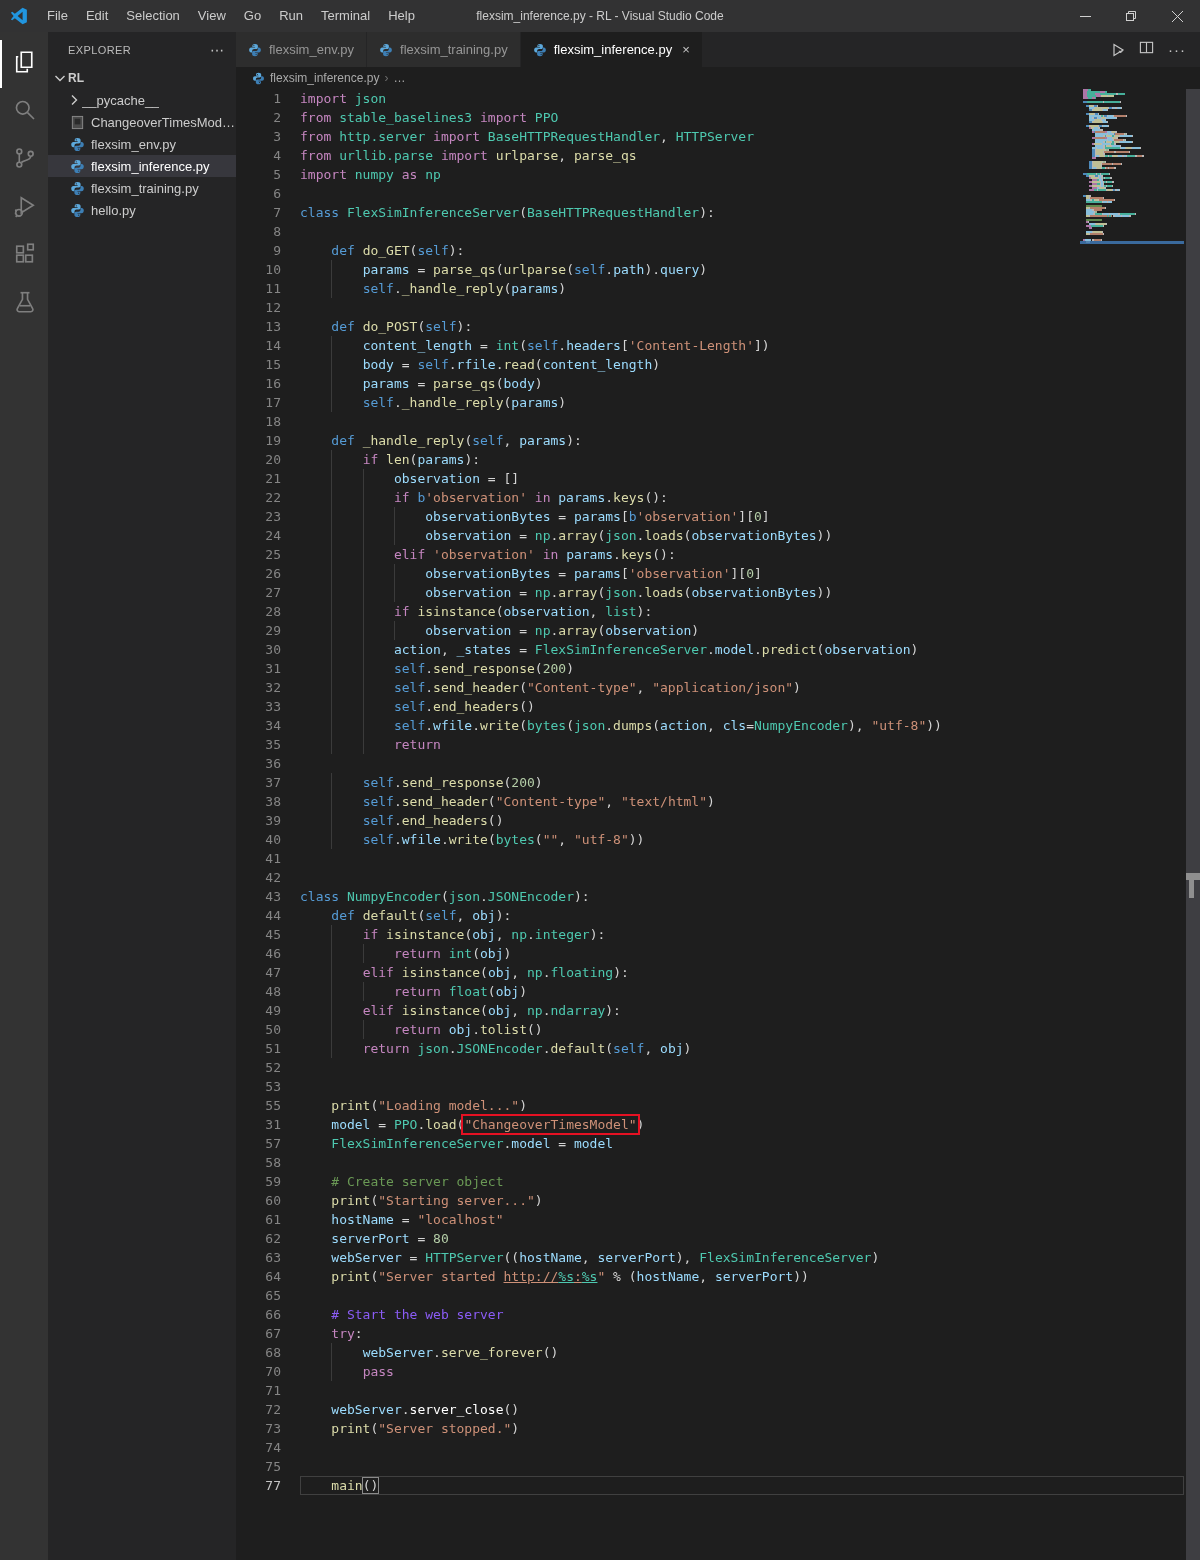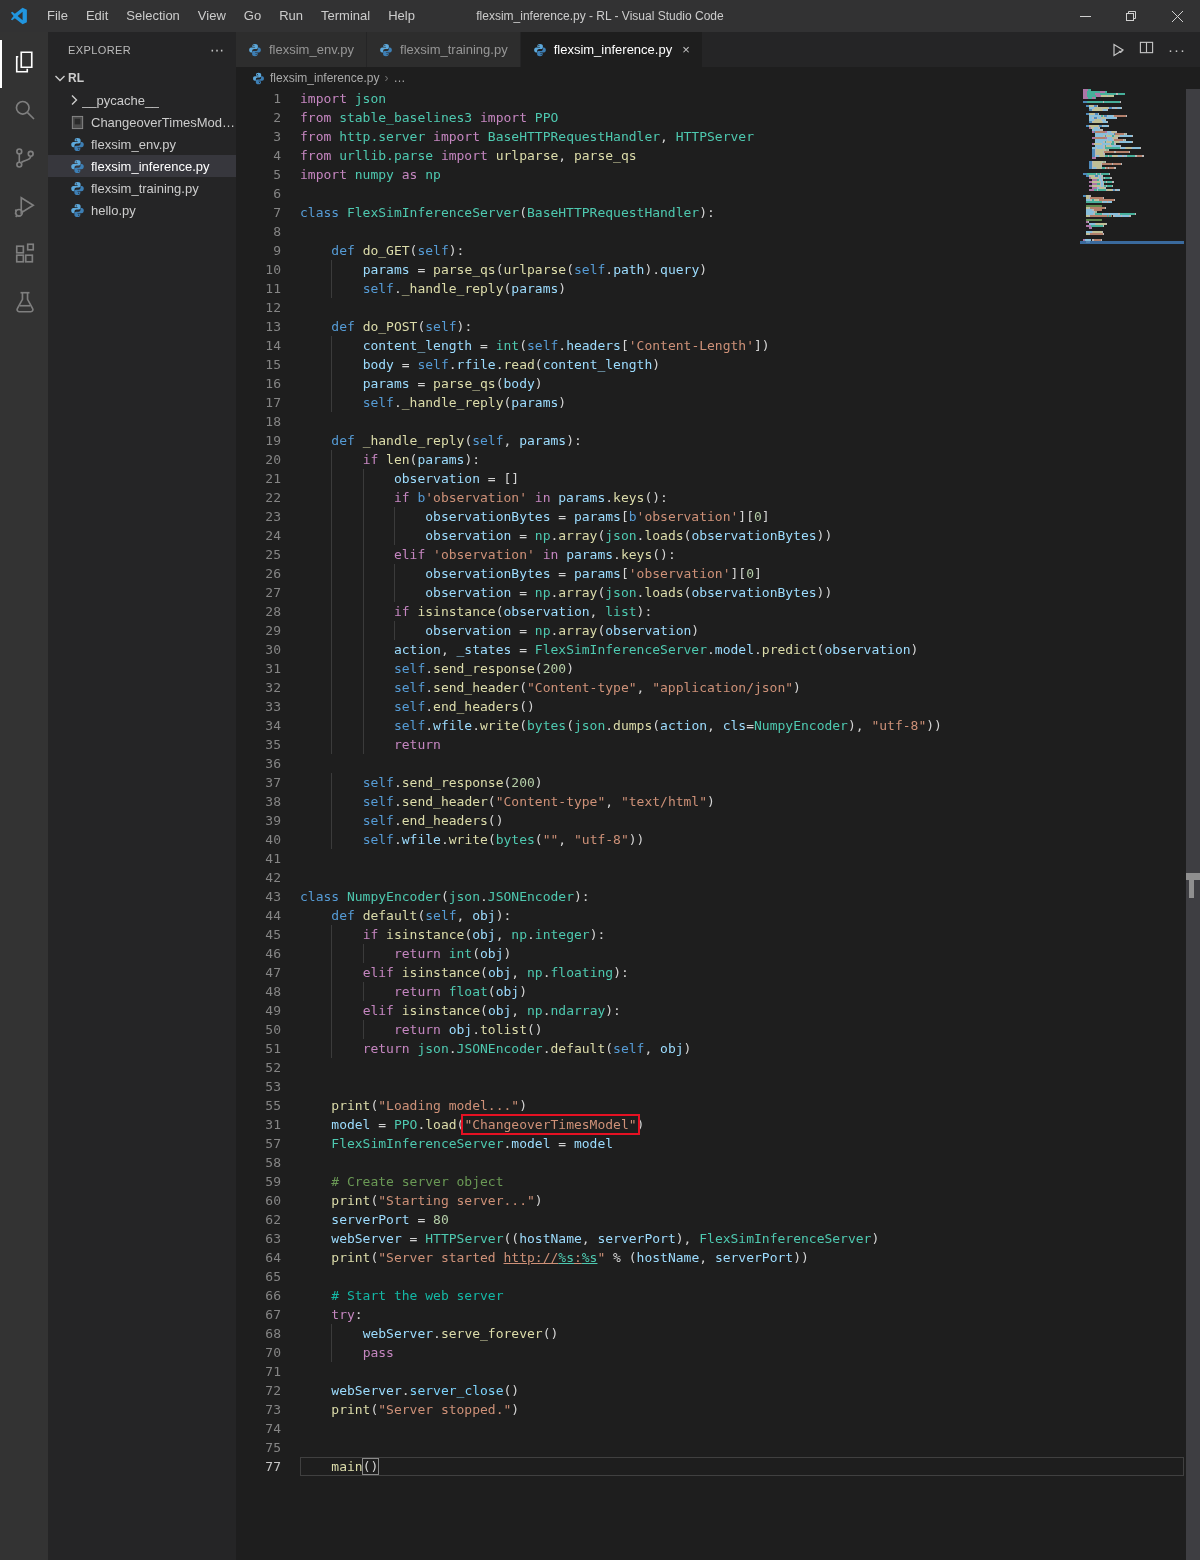--- a/index.html
+++ b/index.html
@@ -636,20 +636,26 @@
                 <span class="lc"><span class="tok " style="color: rgb(212, 212, 212);">    </span><span class="tok " style="color: rgb(106, 153, 85);"># Create server object</span></span>
               </span>
             </div>
             <div class="row">
               <span class="ln">60</span>
               <span class="lcwrap">
                 <span class="lc"><span class="tok " style="color: rgb(212, 212, 212);">    </span><span class="tok " style="color: rgb(220, 220, 170);">print</span><span class="tok " style="color: rgb(212, 212, 212);">(</span><span class="tok " style="color: rgb(206, 145, 120);">"Starting server..."</span><span class="tok " style="color: rgb(212, 212, 212);">)</span></span>
               </span>
             </div>
             <div class="row">
+              <span class="ln">61</span>
+              <span class="lcwrap">
+                <span class="lc"><span class="tok " style="color: rgb(212, 212, 212);">    </span><span class="tok " style="color: rgb(156, 220, 254);">hostName </span><span class="tok " style="color: rgb(212, 212, 212);">= </span><span class="tok " style="color: rgb(206, 145, 120);">"localhost"</span></span>
+              </span>
+            </div>
+            <div class="row">
               <span class="ln">62</span>
               <span class="lcwrap">
                 <span class="lc"><span class="tok " style="color: rgb(212, 212, 212);">    </span><span class="tok " style="color: rgb(156, 220, 254);">serverPort </span><span class="tok " style="color: rgb(212, 212, 212);">= </span><span class="tok " style="color: rgb(181, 206, 168);">80</span></span>
               </span>
             </div>
             <div class="row">
               <span class="ln">63</span>
               <span class="lcwrap">
                 <span class="lc"><span class="tok " style="color: rgb(212, 212, 212);">    </span><span class="tok " style="color: rgb(156, 220, 254);">webServer </span><span class="tok " style="color: rgb(212, 212, 212);">= </span><span class="tok " style="color: rgb(78, 201, 176);">HTTPServer</span><span class="tok " style="color: rgb(212, 212, 212);">((</span><span class="tok " style="color: rgb(156, 220, 254);">hostName</span><span class="tok " style="color: rgb(212, 212, 212);">, </span><span class="tok " style="color: rgb(156, 220, 254);">serverPort</span><span class="tok " style="color: rgb(212, 212, 212);">), </span><span class="tok " style="color: rgb(78, 201, 176);">FlexSimInferenceServer</span><span class="tok " style="color: rgb(212, 212, 212);">)</span></span>
               </span>
@@ -662,21 +668,21 @@
             </div>
             <div class="row">
               <span class="ln">65</span>
               <span class="lcwrap">
                 <span class="lc"><i class="guide" style="left: 31.32px;"></i></span>
               </span>
             </div>
             <div class="row">
               <span class="ln">66</span>
               <span class="lcwrap">
-                <span class="lc"><span class="tok " style="color: rgb(212, 212, 212);">    </span><span class="tok " style="color: #14b8a6;"># Start the web server</span></span>
+                <span class="lc"><span class="tok " style="color: rgb(212, 212, 212);">    </span><span class="tok " style="color: #8b5cf6;"># Start the web server</span></span>
               </span>
             </div>
             <div class="row">
               <span class="ln">67</span>
               <span class="lcwrap">
                 <span class="lc"><span class="tok " style="color: rgb(212, 212, 212);">    </span><span class="tok " style="color: rgb(197, 134, 192);">try</span><span class="tok " style="color: rgb(212, 212, 212);">:</span></span>
               </span>
             </div>
             <div class="row">
               <span class="ln">68</span>
@@ -692,21 +698,21 @@
             </div>
             <div class="row">
               <span class="ln">71</span>
               <span class="lcwrap">
                 <span class="lc"><i class="guide" style="left: 31.32px;"></i></span>
               </span>
             </div>
             <div class="row">
               <span class="ln">72</span>
               <span class="lcwrap">
-                <span class="lc"><span class="tok " style="color: rgb(212, 212, 212);">    </span><span class="tok " style="color: rgb(156, 220, 254);">webServer</span><span class="tok " style="color: rgb(212, 212, 212);">.</span><span class="tok " style="color: #7dd3fc;">server_close</span><span class="tok " style="color: rgb(212, 212, 212);">()</span></span>
+                <span class="lc"><span class="tok " style="color: rgb(212, 212, 212);">    </span><span class="tok " style="color: rgb(156, 220, 254);">webServer</span><span class="tok " style="color: rgb(212, 212, 212);">.</span><span class="tok " style="color: #ffffff;">server_close</span><span class="tok " style="color: rgb(212, 212, 212);">()</span></span>
               </span>
             </div>
             <div class="row">
               <span class="ln">73</span>
               <span class="lcwrap">
                 <span class="lc"><span class="tok " style="color: rgb(212, 212, 212);">    </span><span class="tok " style="color: rgb(220, 220, 170);">print</span><span class="tok " style="color: rgb(212, 212, 212);">(</span><span class="tok " style="color: rgb(206, 145, 120);">"Server stopped."</span><span class="tok " style="color: rgb(212, 212, 212);">)</span></span>
               </span>
             </div>
             <div class="row">
               <span class="ln">74</span>

